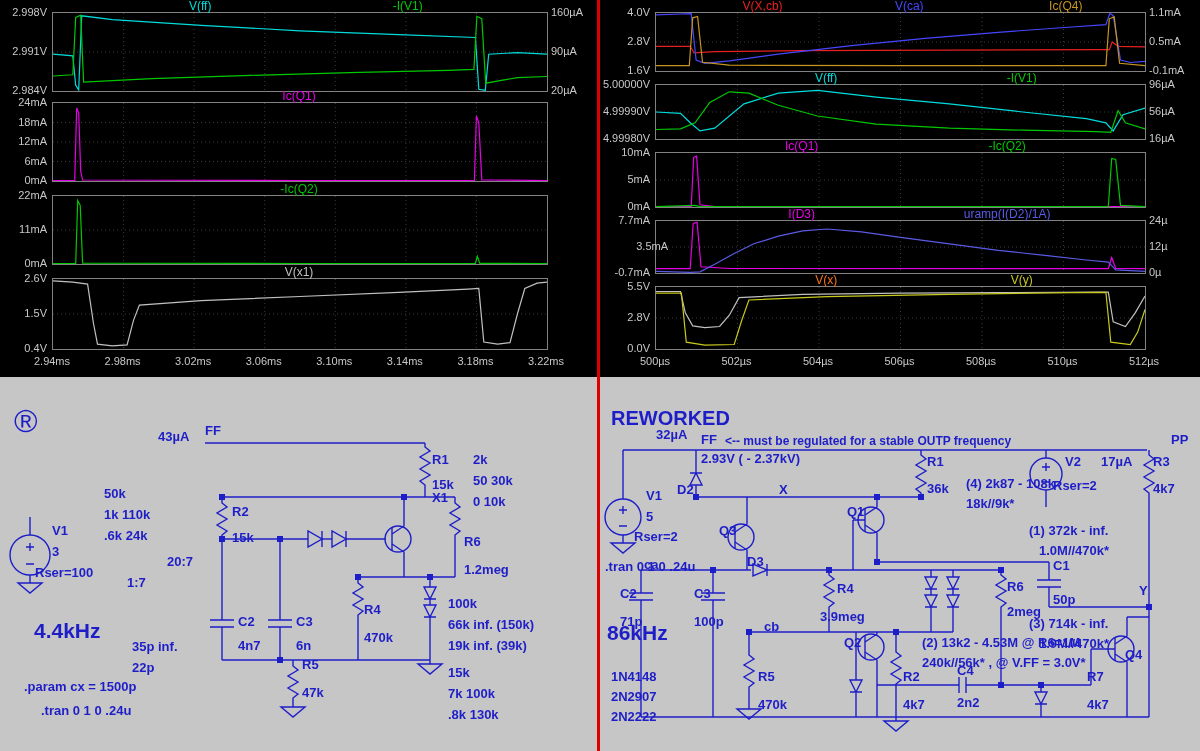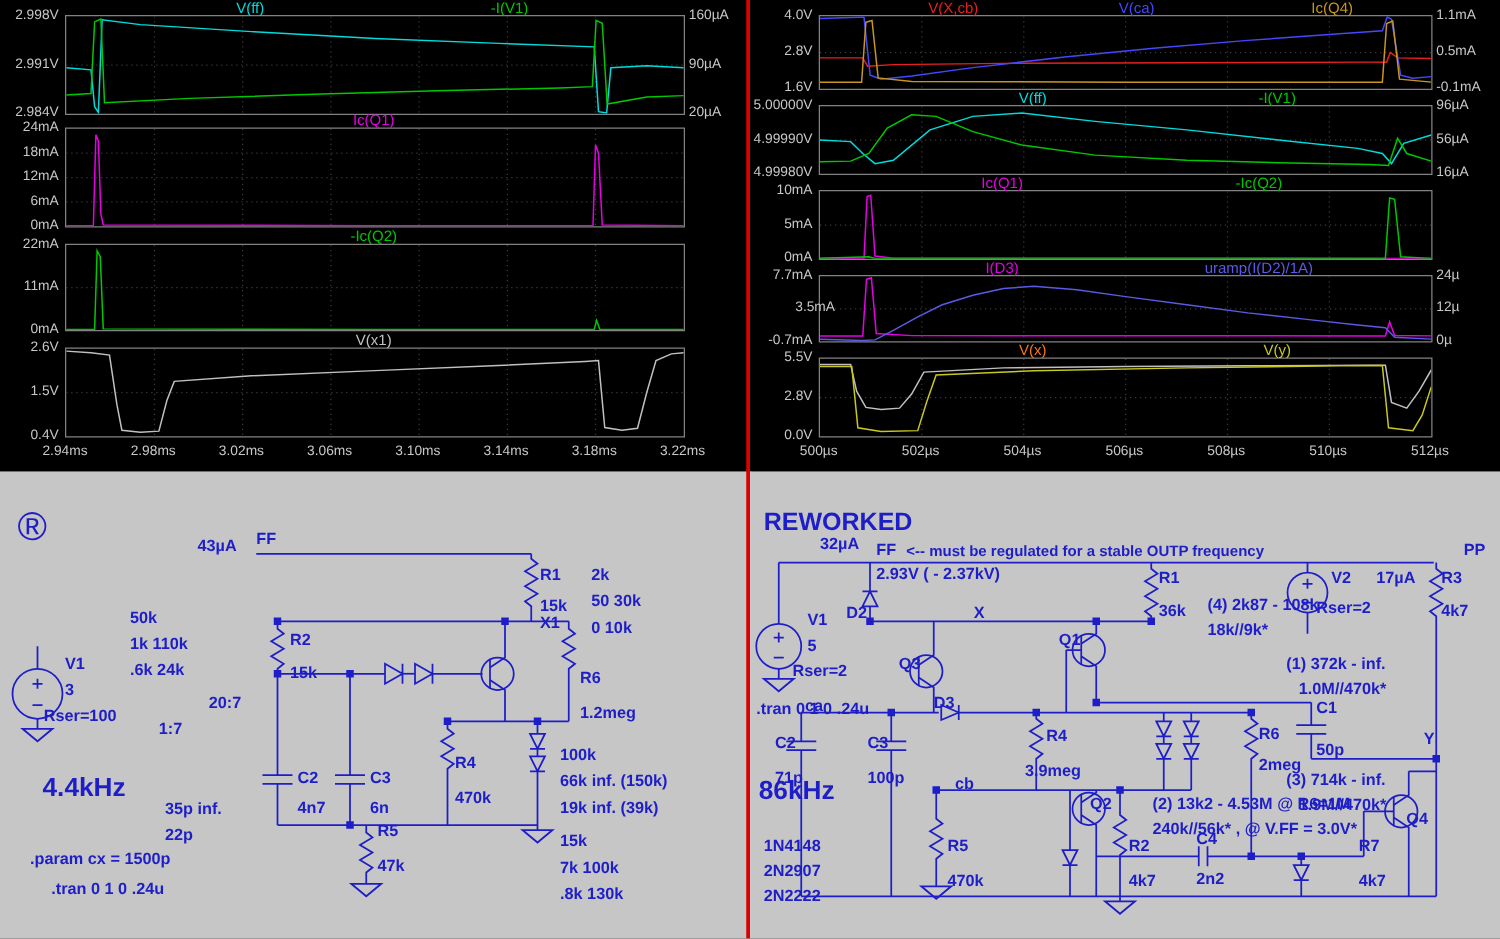--- a/index.html
+++ b/index.html
@@ -410,21 +410,21 @@
       <span class="slabel" style="left: 438px; top: 167px;">1.0M//470k*</span>
       <span class="slabel" style="left: 428px; top: 240px;">(3) 714k - inf.</span>
       <span class="slabel" style="left: 438px; top: 260px;">1.9M//470k*</span>
       <span class="slabel" style="left: 4px; top: 183px;">.tran 0 1 0 .24u</span>
       <span class="slabel" style="left: 19px; top: 210px;">C2</span>
       <span class="slabel" style="left: 19px; top: 238px;">71p</span>
       <span class="slabel" style="left: 93px; top: 210px;">C3</span>
       <span class="slabel" style="left: 93px; top: 238px;">100p</span>
       <span class="slabel xl" style="left: 6px; top: 245px;">86kHz</span>
       <span class="slabel" style="left: 163px; top: 243px;">cb</span>
-      <span class="slabel" style="left: 243px; top: 259px; margin-left: 28px;">Q2</span>
+      <span class="slabel" style="left: 243px; top: 259px;">Q2</span>
       <span class="slabel" style="left: 321px; top: 259px;">(2) 13k2 - 4.53M @ R6=1M</span>
       <span class="slabel" style="left: 321px; top: 279px;">240k//56k* , @ V.FF = 3.0V*</span>
       <span class="slabel" style="left: 10px; top: 293px;">1N4148</span>
       <span class="slabel" style="left: 10px; top: 313px;">2N2907</span>
       <span class="slabel" style="left: 10px; top: 333px;">2N2222</span>
       <span class="slabel" style="left: 157px; top: 293px;">R5</span>
       <span class="slabel" style="left: 157px; top: 321px;">470k</span>
       <span class="slabel" style="left: 302px; top: 293px;">R2</span>
       <span class="slabel" style="left: 302px; top: 321px;">4k7</span>
       <span class="slabel" style="left: 356px; top: 287px;">C4</span>

